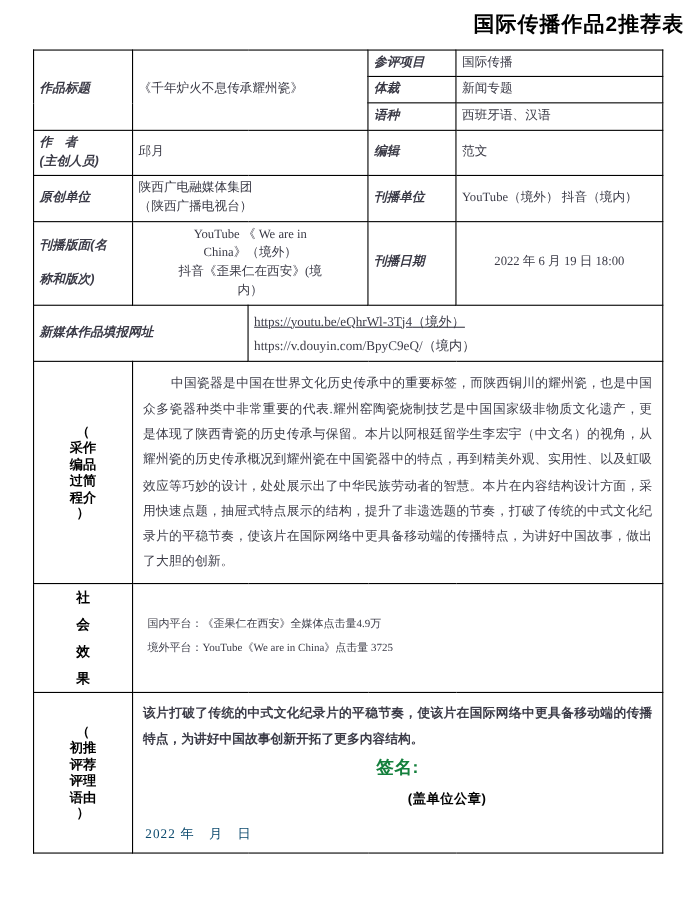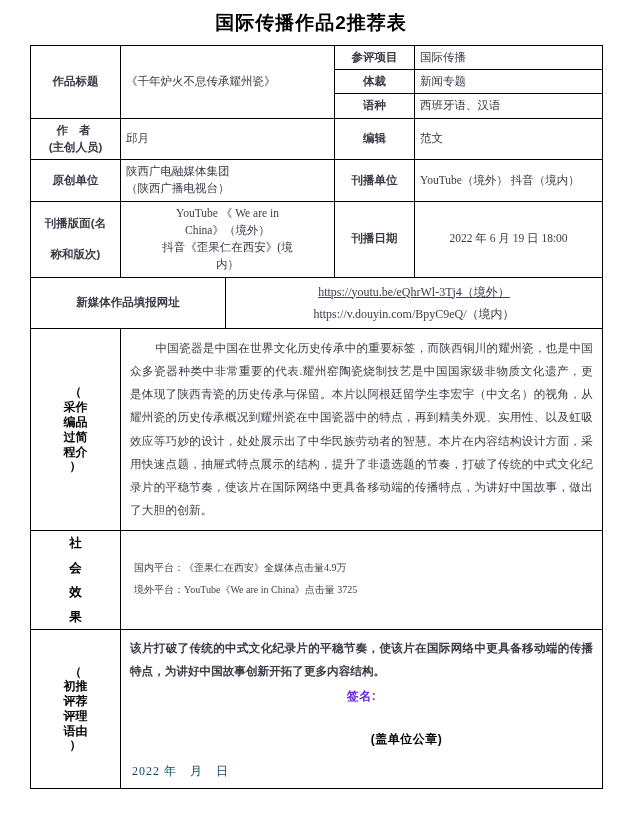--- a/index.html
+++ b/index.html
@@ -14,21 +14,21 @@
     color: #000000;
     overflow: hidden;
   }
   .page {
     position: relative;
     width: 622px;
     height: 823px;
     box-sizing: border-box;
   }
   .doc-title {
-    text-align: center;
+    text-align: right;
     font-family: "Liberation Sans", "DejaVu Sans", sans-serif;
     font-weight: bold;
     font-size: 19px;
     letter-spacing: 1px;
     color: #000000;
     padding-top: 12px;
     padding-bottom: 10px;
     line-height: 1.2;
   }
   table.form {
@@ -45,22 +45,23 @@
     font-size: 11.5px;
     line-height: 1.5;
     color: #3a3a46;
   }
   
   td.lbl {
     font-family: "Liberation Sans", "DejaVu Sans", sans-serif;
     font-weight: bold;
     font-size: 12px;
     color: #000000;
-    text-align: center;
+    text-align: left;
     line-height: 1.45;
+    font-style: italic;
   }
   td.val {
     color: #3c3c48;
   }
   td.val-left {
     text-align: center;
     color: #3c3c48;
   }
   .spread {
     letter-spacing: 4px;
@@ -108,21 +109,20 @@
     text-align: justify;
     text-justify: inter-ideograph;
     color: #3c3c48;
     letter-spacing: 0.2px;
   }
   .body-text .indent {
     display: inline-block;
     width: 2.2em;
   }
   .url-line {
-    text-align: center;
     font-size: 12px;
     line-height: 1.85;
     color: #3c3c48;
     font-family: "Liberation Serif", "DejaVu Serif", serif;
   }
   .url-line .u {
     text-decoration: underline;
   }
   .eff-line {
     font-size: 10px;
@@ -135,35 +135,34 @@
     line-height: 1.95;
     color: #3c3c48;
     text-align: justify;
     text-justify: inter-ideograph;
     font-weight: bold;
   }
   .sign-row {
     text-align: center;
     font-family: "Liberation Sans", "DejaVu Sans", sans-serif;
     font-weight: bold;
-    font-size: 12px;
-    color: #6d28d9;
+    font-size: 16px;
+    color: #15803d;
     padding-top: 4px;
     letter-spacing: 0.5px;
   }
   .seal-row {
     text-align: center;
     font-family: "Liberation Sans", "DejaVu Sans", sans-serif;
     font-weight: bold;
     font-size: 12px;
     color: #000;
     padding-top: 6px;
     padding-left: 90px;
     letter-spacing: 0.5px;
-    margin-top: 19px;
   }
   .date-row {
     font-size: 12px;
     color: #0c4a6e;
     padding-top: 14px;
     padding-left: 2px;
     letter-spacing: 1px;
   }
 </style>
 </head>

